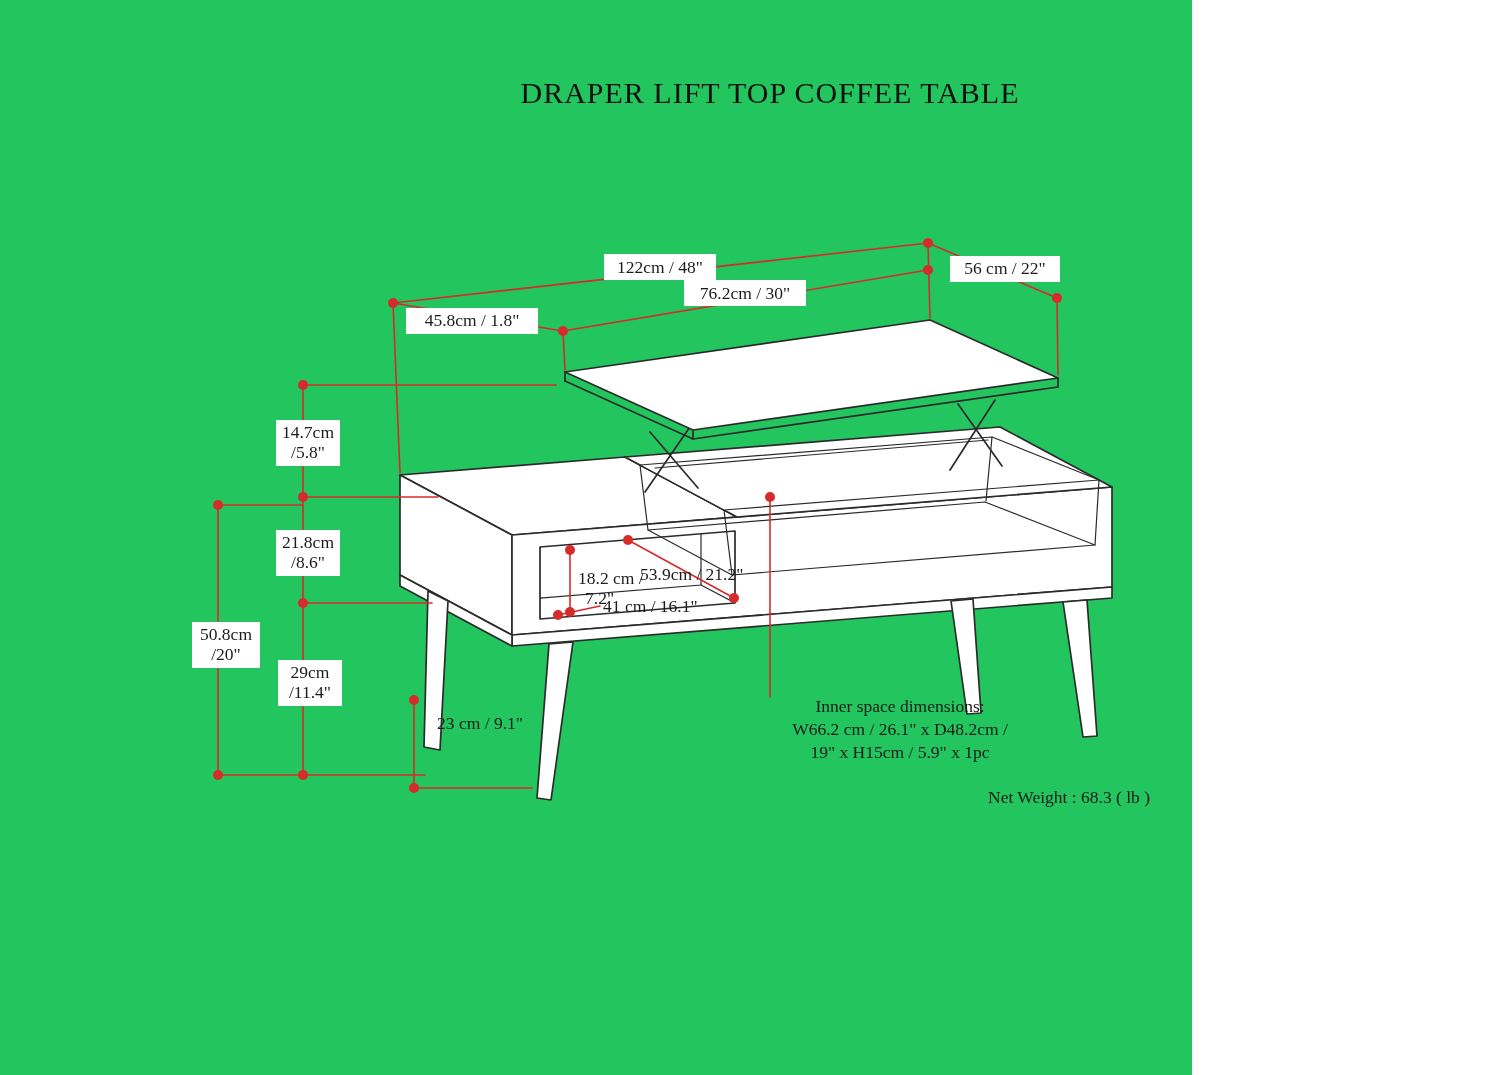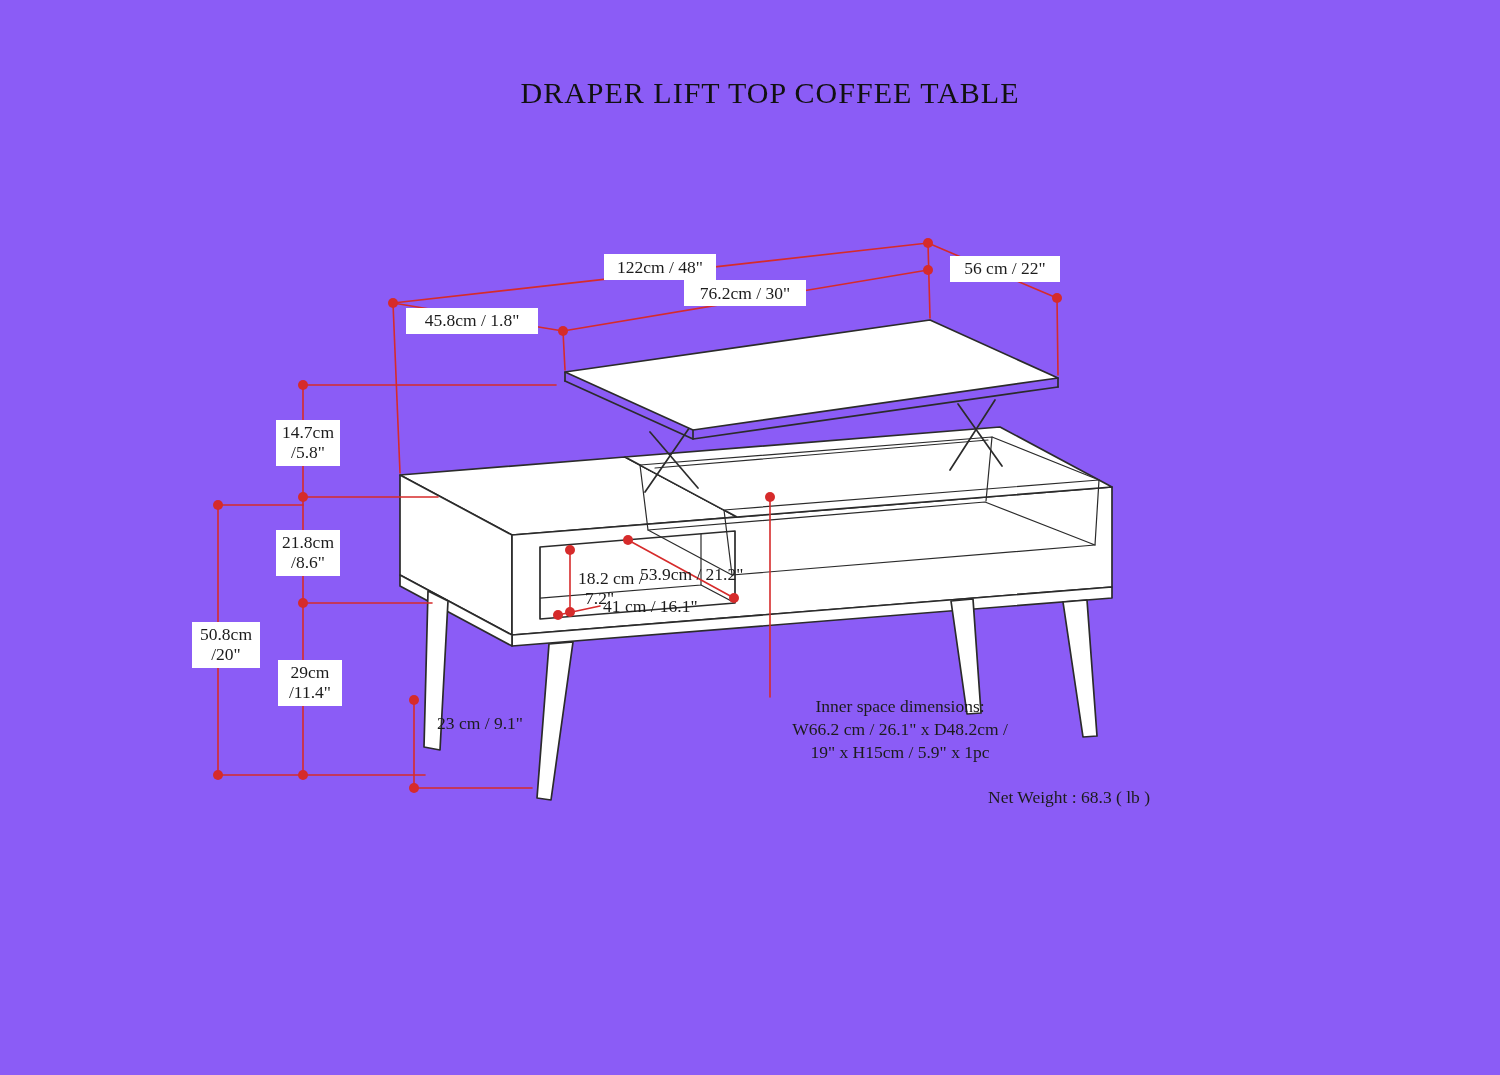--- a/index.html
+++ b/index.html
@@ -1,21 +1,21 @@
 <!DOCTYPE html>
 <html style="--accent: #d62b2b; --line: #2b2b2b; --text: #1c1c1c;"><head>
 <meta charset="utf-8">
 <style>
   :root{
     --accent:#d62b2b;
     --line:#2b2b2b;
     --text:#1c1c1c;
   }
   html,body{margin:0;padding:0;background:#ffffff;}
-  .canvas{position:relative;width:1500px;height:1075px;background:#8b5cf6;overflow:hidden;}
+  .canvas{position:relative;width:1192px;height:1075px;background:#22c55e;overflow:hidden;}
   svg{display:block;}
   .face{fill:#ffffff;stroke:var(--line);stroke-width:1.7;stroke-linejoin:round;}
   .bl{fill:none;stroke:var(--line);stroke-width:1.7;stroke-linecap:round;stroke-linejoin:round;}
   .blt{fill:none;stroke:var(--line);stroke-width:1.2;stroke-linecap:round;}
   .facet{fill:#ffffff;stroke:var(--line);stroke-width:1.2;stroke-linejoin:round;}
   .rl{fill:none;stroke:var(--accent);stroke-width:1.6;stroke-linecap:round;}
   .rd{fill:var(--accent);stroke:none;}
   .mask{fill:#ffffff;stroke:none;}
   .lbl{font-family:"Liberation Serif",serif;font-size:17.5px;fill:var(--text);}
   .mid{text-anchor:middle;}

